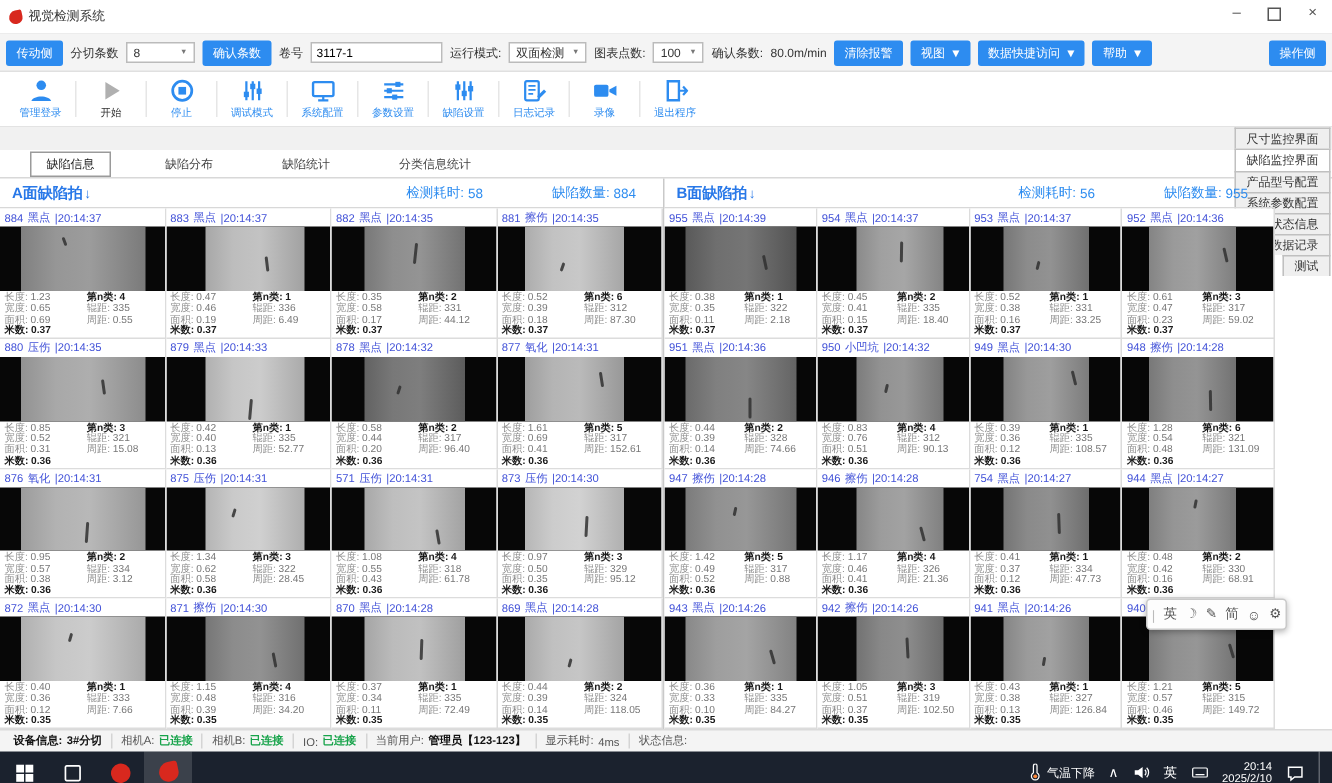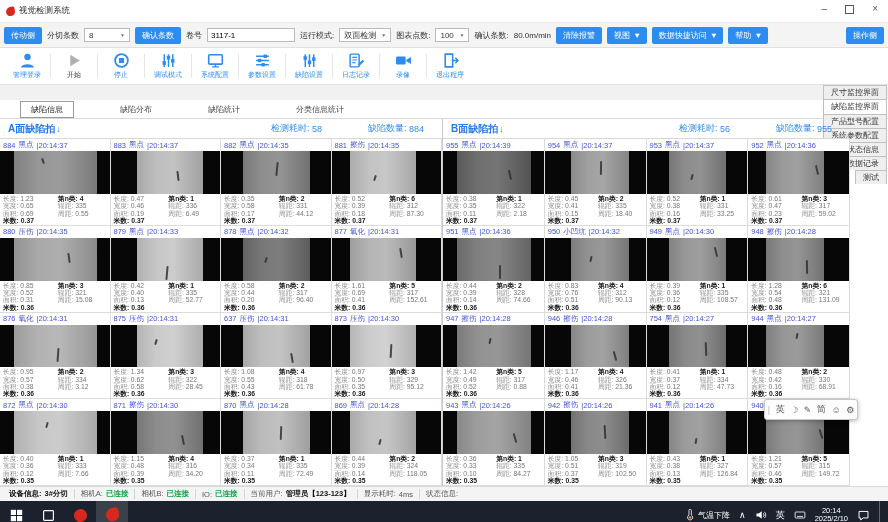--- a/index.html
+++ b/index.html
@@ -24,21 +24,21 @@
   .tool{width:38px;display:flex;flex-direction:column;align-items:center;gap:1px;color:#2d8cf0;cursor:pointer;}
   .tool svg{width:17px;height:17px;fill:currentColor;}
   .tool .tlabel{font-size:7px;white-space:nowrap;color:#2d8cf0;}
   .tool.muted{color:#b0b0b0;}
   .tool.muted .tlabel{color:#333;}
   .tdiv{width:1px;height:24px;background:#e6e6e6;margin:0 4px;}
   
   .tabs{height:15px;background:#f1f1f1;display:flex;align-items:flex-end;padding-left:1px;box-sizing:border-box;flex-direction:column;}
   .tab{font-size:8px;color:#333;padding:0 7px;height:13px;line-height:13px;border:1px solid #c0c0c0;border-bottom:none;background:#efefef;margin-right:1px;white-space:nowrap;cursor:pointer;}
   .tab.active{background:#fff;height:14px;line-height:14px;}
-  .subtabs{height:19px;background:#fff;display:flex;align-items:center;gap:36px;padding-left:20px;border-bottom:1px solid #d8d8d8;box-sizing:border-box;}
+  .subtabs{height:19px;background:#fff;display:flex;align-items:center;gap:26px;padding-left:20px;border-bottom:1px solid #d8d8d8;box-sizing:border-box;}
   .subtab{font-size:8px;color:#444;padding:2px 10px;cursor:pointer;white-space:nowrap;}
   .subtab.active{border:1px solid #9a9a9a;background:#fff;color:#222;}
   
   .main{height:367px;display:flex;box-sizing:border-box;}
   .panel{width:443px;border-right:1px solid #c9c9c9;display:flex;flex-direction:column;box-sizing:border-box;}
   .panel.last{width:407px;border-right:none;}
   .phead{height:20px;min-height:20px;display:flex;align-items:center;padding:0 8px;border-bottom:1px solid #d8d8d8;font-size:9px;color:#2d8cf0;box-sizing:border-box;}
   .ptitle{font-weight:bold;font-size:10px;color:#2878e8;}
   .psort{font-size:9px;margin-left:1px;color:#2878e8;}
   .pspacer{flex:1;}
@@ -63,21 +63,21 @@
   .sbold{font-weight:bold;color:#111;}
   
   .taskbar{height:28px;background:#1b222e;display:flex;align-items:center;color:#fff;box-sizing:border-box;}
   .tbbtn{width:32px;height:28px;display:flex;align-items:center;justify-content:center;cursor:pointer;box-sizing:border-box;}
   .tbbtn svg{width:13px;height:13px;}
   .tbapp-red{width:13px;height:13px;background:#d8281e;border-radius:70% 20% 60% 60%;transform:rotate(-12deg);}
   .tbbtn.activeapp{background:rgba(255,255,255,.14);border-bottom:2px solid #58a6ff;}
   .tray{margin-left:auto;display:flex;align-items:center;gap:9px;padding-right:3px;font-size:8px;}
   .weather{display:flex;align-items:center;gap:3px;cursor:pointer;}
   .trayglyph{font-size:9px;cursor:pointer;}
-  .clock{text-align:center;font-size:7.5px;line-height:8.5px;cursor:pointer;}
+  .clock{text-align:right;font-size:7.5px;line-height:8.5px;cursor:pointer;}
   .showdesk{width:5px;height:28px;border-left:1px solid rgba(255,255,255,.3);}
   
   .ime{position:absolute;top:399px;left:764px;width:92px;height:19px;background:#fdfdfd;border:1px solid #c9c9c9;border-radius:3px;box-shadow:0 1px 4px rgba(0,0,0,.3);display:flex;align-items:center;justify-content:space-around;font-size:9px;color:#555;z-index:6;}
   .ime .seg{cursor:pointer;}
   .ime .vbar{color:#bbb;}
 </style>
 </head>
 <body>
 
 <div class="app">
@@ -474,21 +474,21 @@
               </div>
               <div class="col2">
                 <div class="strongline">第n类: 3</div>
                 <div><span class="lab">辊距:</span> 322</div>
                 <div><span class="lab">周距:</span> 28.45</div>
               </div>
             </div>
           </div>
           <div class="cell">
             <div class="chead">
-              <span>637</span>
+              <span>571</span>
               <span>压伤</span>
               <span>|20:14:31</span>
             </div>
             <div class="cimg">
               <div class="ph" style="left:22px;right:21px;background:linear-gradient(90deg,rgb(168,168,168),#bebebe 28%,rgb(196,196,196) 55%,rgb(162,162,162))"></div>
               <div class="mark" style="left:64%;top:66%;height:10px;transform:rotate(-10deg)"></div>
             </div>
             <div class="cinfo">
               <div class="col1">
                 <div><span class="lab">长度:</span> 1.08</div>

